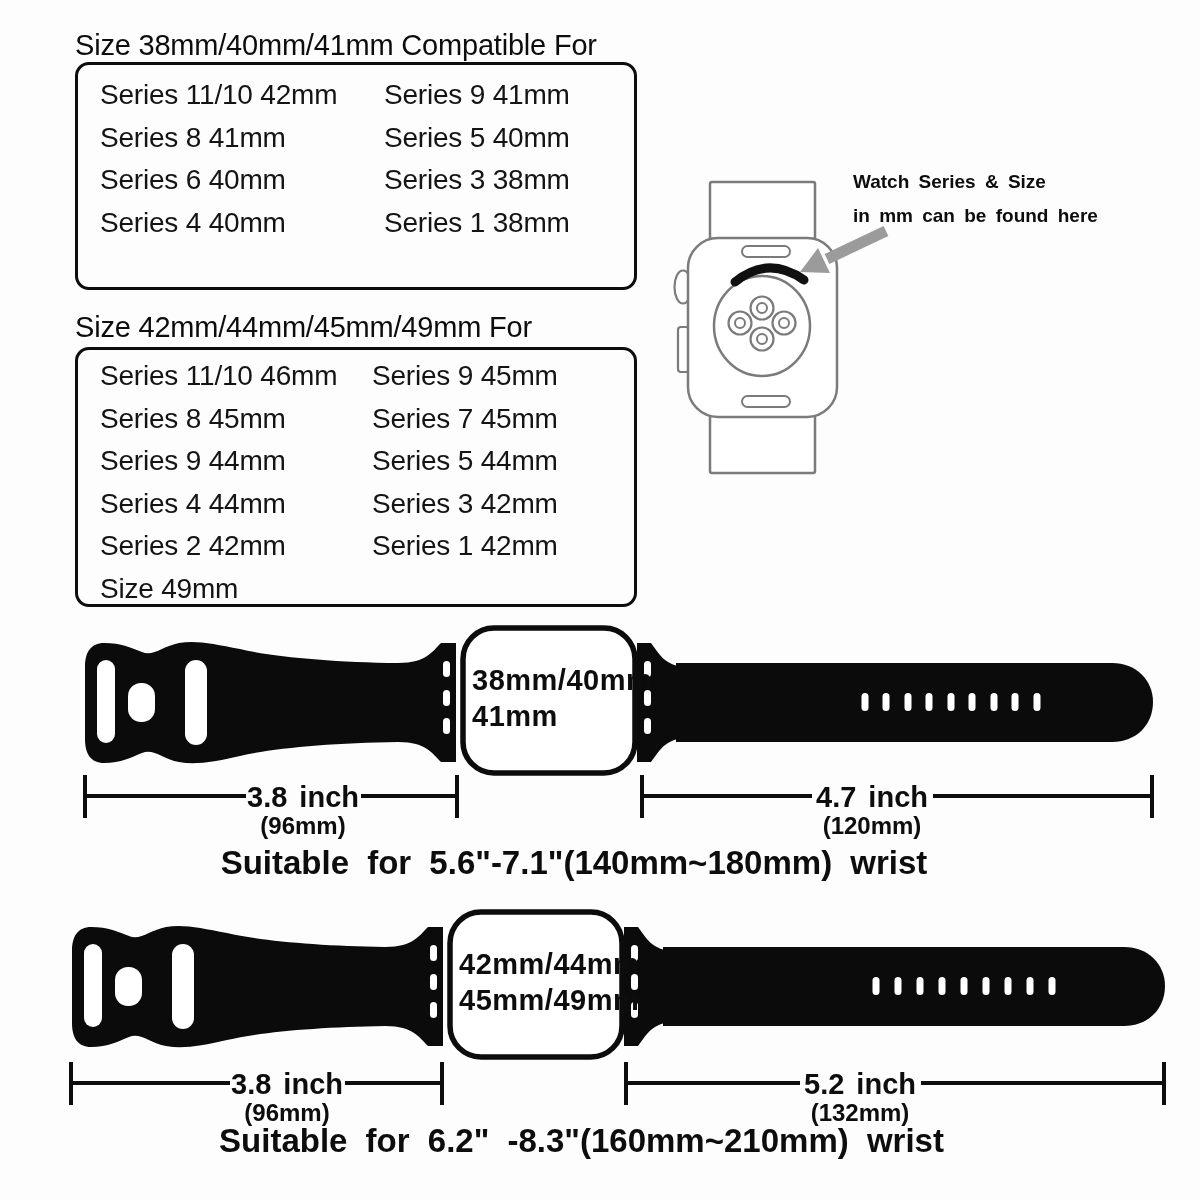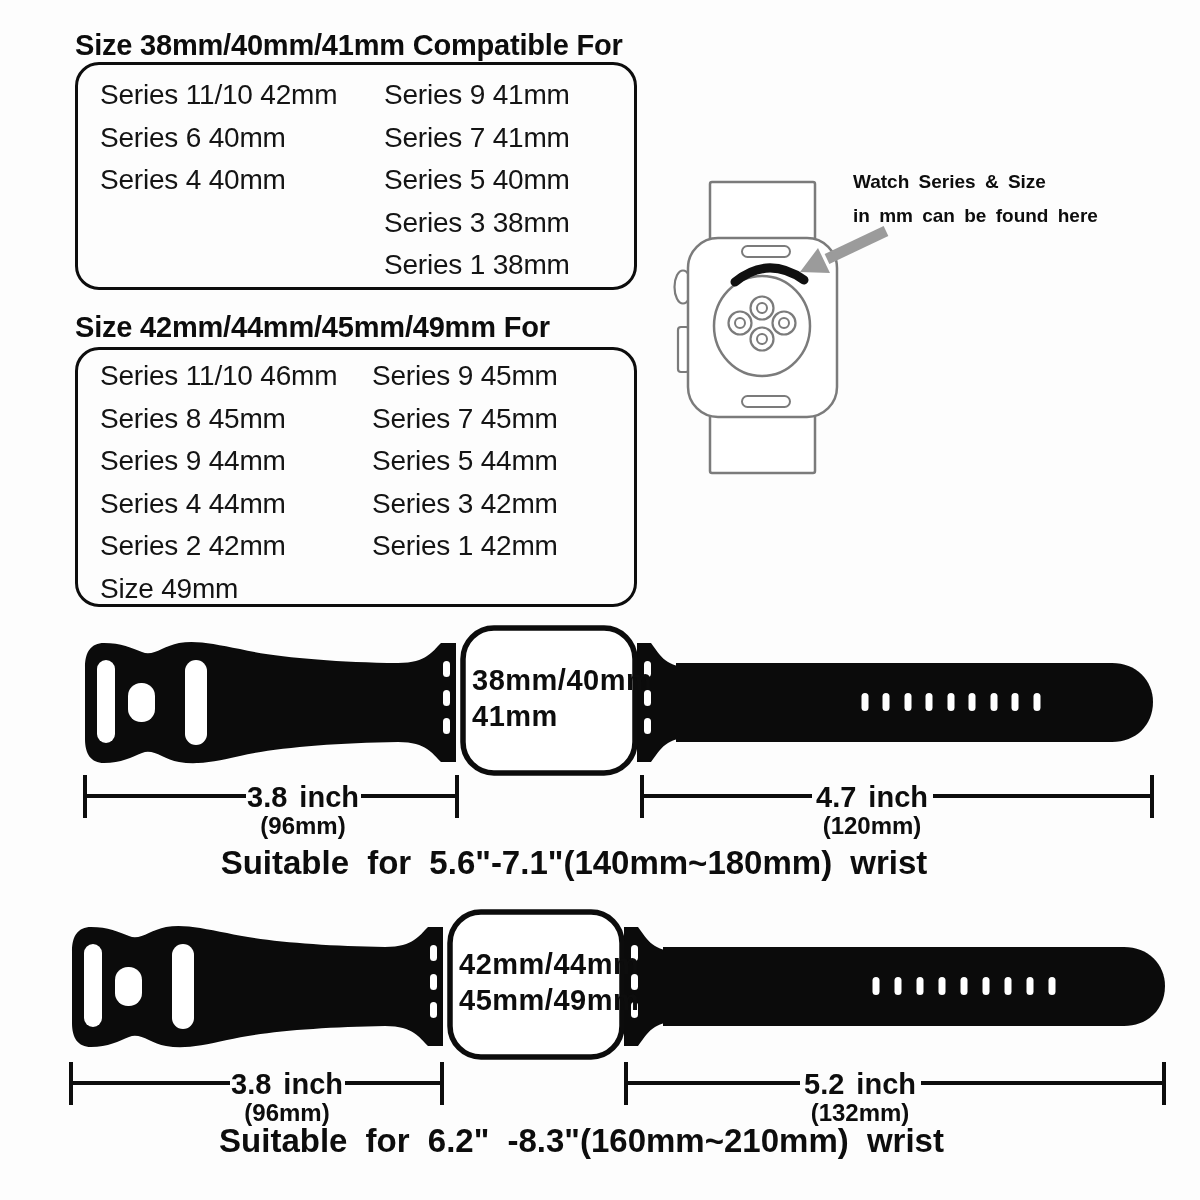--- a/index.html
+++ b/index.html
@@ -4,25 +4,25 @@
 <style>
   html,body{margin:0;padding:0;}
   body{
     width:1200px;height:1200px;position:relative;overflow:hidden;
     background:#fdfdfd;color:#111;
     font-family:"Liberation Sans",sans-serif;
     -webkit-font-smoothing:antialiased;
   }
   .abs{position:absolute;}
   .section-heading{
-    font-size:29px;font-weight:700;letter-spacing:-0.2px;color:#0d0d0d;white-space:nowrap;
+    font-size:29px;font-weight:400;letter-spacing:-0.2px;color:#0d0d0d;white-space:nowrap;
   }
   .compat-box{
     position:absolute;left:75px;width:556px;
-    border:3px solid #0d0d0d;border-radius:24px;background:transparent;
+    border:3px solid #0d0d0d;border-radius:14px;background:transparent;
   }
   .compat-col{position:absolute;}
   .compat-item{
     height:42.5px;line-height:42.5px;font-size:28px;font-weight:400;
     color:#141414;white-space:nowrap;letter-spacing:-0.2px;
   }
   .watch-note{
     position:absolute;left:853px;top:165px;
     font-size:19px;font-weight:700;line-height:34px;color:#0d0d0d;
     word-spacing:4px;white-space:nowrap;
@@ -37,26 +37,26 @@
   .dim-mm{font-size:24px;font-weight:700;}
 </style>
 </head>
 <body>
 
 <div class="abs section-heading" style="left:75px;top:29px">Size 38mm/40mm/41mm Compatible For</div>
 
 <div class="compat-box" style="top:62px;height:222px">
   <div class="compat-col" style="left:22px;top:9px">
     <div class="compat-item">Series 11/10 42mm</div>
+    <div class="compat-item">Series 8 41mm</div>
     <div class="compat-item">Series 6 40mm</div>
     <div class="compat-item">Series 4 40mm</div>
   </div>
   <div class="compat-col" style="left:306px;top:9px">
     <div class="compat-item">Series 9 41mm</div>
-    <div class="compat-item">Series 7 41mm</div>
     <div class="compat-item">Series 5 40mm</div>
     <div class="compat-item">Series 3 38mm</div>
     <div class="compat-item">Series 1 38mm</div>
   </div>
 </div>
 
 <div class="abs section-heading" style="left:75px;top:311px">Size 42mm/44mm/45mm/49mm For</div>
 
 <div class="compat-box" style="top:347px;height:254px">
   <div class="compat-col" style="left:22px;top:5px">

